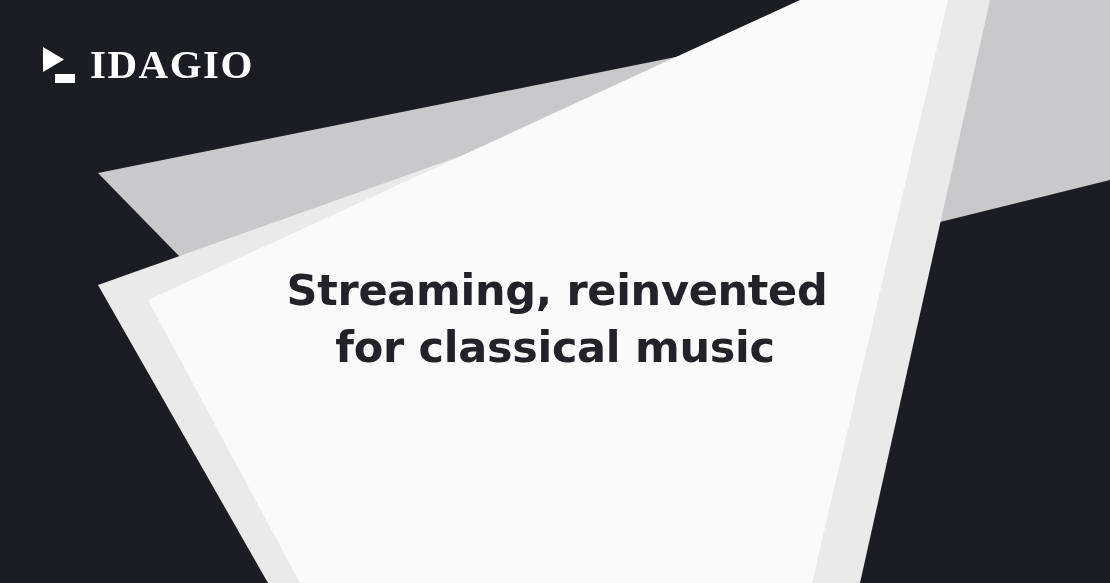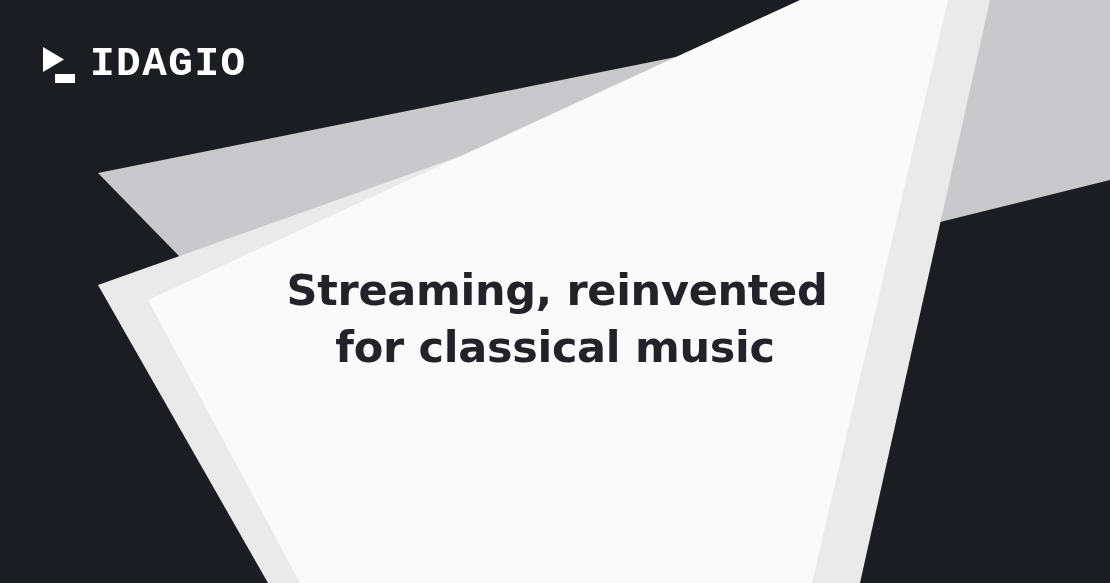--- a/index.html
+++ b/index.html
@@ -40,21 +40,21 @@
     flex: none;
   }
   #logo-mark svg { display: block; }
   #logo-word {
     color: #ffffff;
     font-size: 41px;
     line-height: 1;
     font-weight: 700;
     letter-spacing: 1.5px;
     white-space: nowrap;
-    font-family: Liberation Mono, monospace;
+    font-family: Liberation Serif, serif;
   }
   
   #headline {
     position: absolute;
     left: 0;
     top: 262px;
     width: 1110px;
     z-index: 6;
     text-align: center;
     color: #222228;

